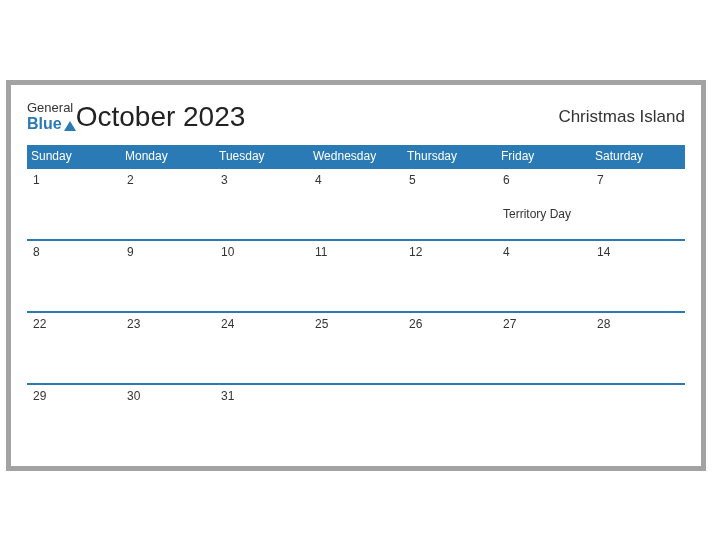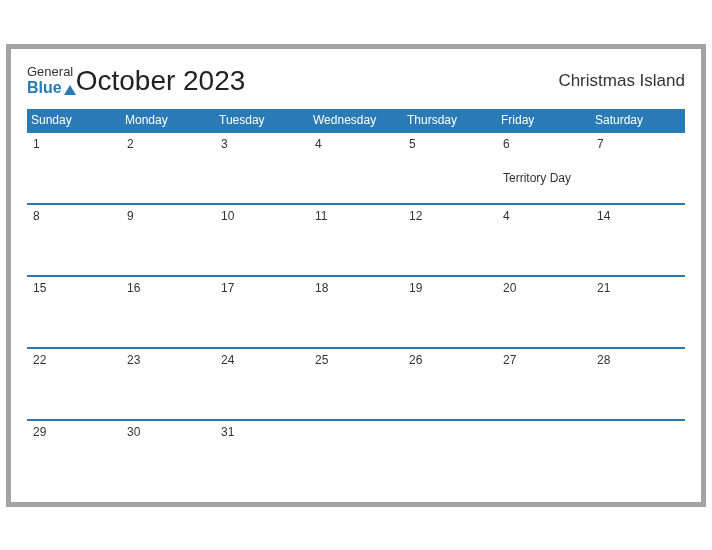--- a/index.html
+++ b/index.html
@@ -171,43 +171,20 @@
           </td>
           <td>
             <span class="day-number">4</span>
           </td>
           <td>
             <span class="day-number">14</span>
           </td>
         </tr>
         <tr>
           <td>
-            <span class="day-number">15</span>
-          </td>
-          <td>
-            <span class="day-number">16</span>
-          </td>
-          <td>
-            <span class="day-number">17</span>
-          </td>
-          <td>
-            <span class="day-number">18</span>
-          </td>
-          <td>
-            <span class="day-number">19</span>
-          </td>
-          <td>
-            <span class="day-number">20</span>
-          </td>
-          <td>
-            <span class="day-number">21</span>
-          </td>
-        </tr>
-        <tr>
-          <td>
             <span class="day-number">22</span>
           </td>
           <td>
             <span class="day-number">23</span>
           </td>
           <td>
             <span class="day-number">24</span>
           </td>
           <td>
             <span class="day-number">25</span>

